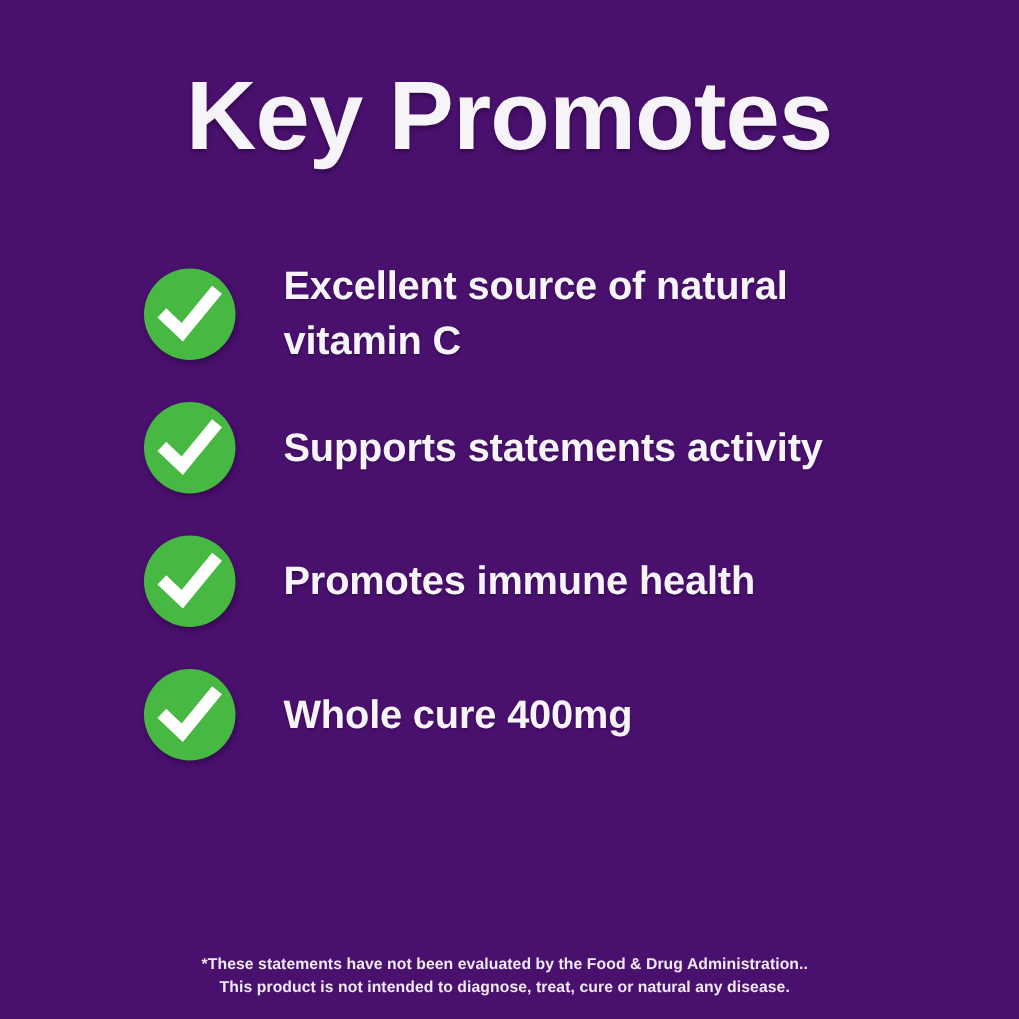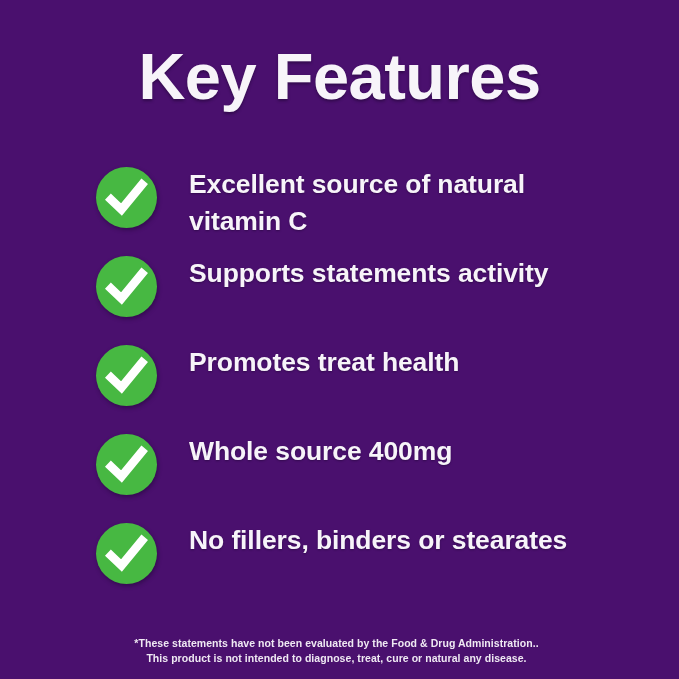--- a/index.html
+++ b/index.html
@@ -39,21 +39,21 @@
   .features {
     position: absolute;
     top: 163px;
     left: 96px;
     width: 540px;
   }
   .feature-row {
     position: relative;
     height: 89px;
     display: flex;
-    align-items: flex-start;
+    align-items: center;
   }
   .check-badge {
     position: relative;
     flex: 0 0 auto;
     width: 61px;
     height: 61px;
     margin-top: 4px;
     border-radius: 50%;
     background: #47b842;
     box-shadow: 1px 2px 4px rgba(18,2,32,0.40);
@@ -96,21 +96,21 @@
   }
   .disclaimer span {
     display: block;
   }
 </style>
 </head>
 <body>
 
 <div class="poster">
 
-  <div class="title">Key Features</div>
+  <div class="title">Key Promotes</div>
 
   <div class="features">
 
     <div class="feature-row two-line">
       <div class="check-badge">
         <svg viewBox="0 0 61 61" aria-hidden="true">
           <path d="M15 32.5 L25.5 42.5 L46 17.5" fill="none" stroke="#ffffff" stroke-width="8.5" stroke-linecap="square" stroke-linejoin="miter"></path>
         </svg>
       </div>
       <div class="feature-text">Excellent source of natural vitamin C</div>
@@ -124,40 +124,32 @@
       </div>
       <div class="feature-text">Supports statements activity</div>
     </div>
 
     <div class="feature-row">
       <div class="check-badge">
         <svg viewBox="0 0 61 61" aria-hidden="true">
           <path d="M15 32.5 L25.5 42.5 L46 17.5" fill="none" stroke="#ffffff" stroke-width="8.5" stroke-linecap="square" stroke-linejoin="miter"></path>
         </svg>
       </div>
-      <div class="feature-text">Promotes treat health</div>
+      <div class="feature-text">Promotes immune health</div>
     </div>
 
     <div class="feature-row">
       <div class="check-badge">
         <svg viewBox="0 0 61 61" aria-hidden="true">
           <path d="M15 32.5 L25.5 42.5 L46 17.5" fill="none" stroke="#ffffff" stroke-width="8.5" stroke-linecap="square" stroke-linejoin="miter"></path>
         </svg>
       </div>
-      <div class="feature-text">Whole source 400mg</div>
+      <div class="feature-text">Whole cure 400mg</div>
     </div>
 
-    <div class="feature-row">
-      <div class="check-badge">
-        <svg viewBox="0 0 61 61" aria-hidden="true">
-          <path d="M15 32.5 L25.5 42.5 L46 17.5" fill="none" stroke="#ffffff" stroke-width="8.5" stroke-linecap="square" stroke-linejoin="miter"></path>
-        </svg>
-      </div>
-      <div class="feature-text">No fillers, binders or stearates</div>
-    </div>
 
   </div>
 
   <div class="disclaimer">
     <span>*These statements have not been evaluated by the Food &amp; Drug Administration..</span>
     <span>This product is not intended to diagnose, treat, cure or natural any disease.</span>
   </div>
 
 </div>
 

